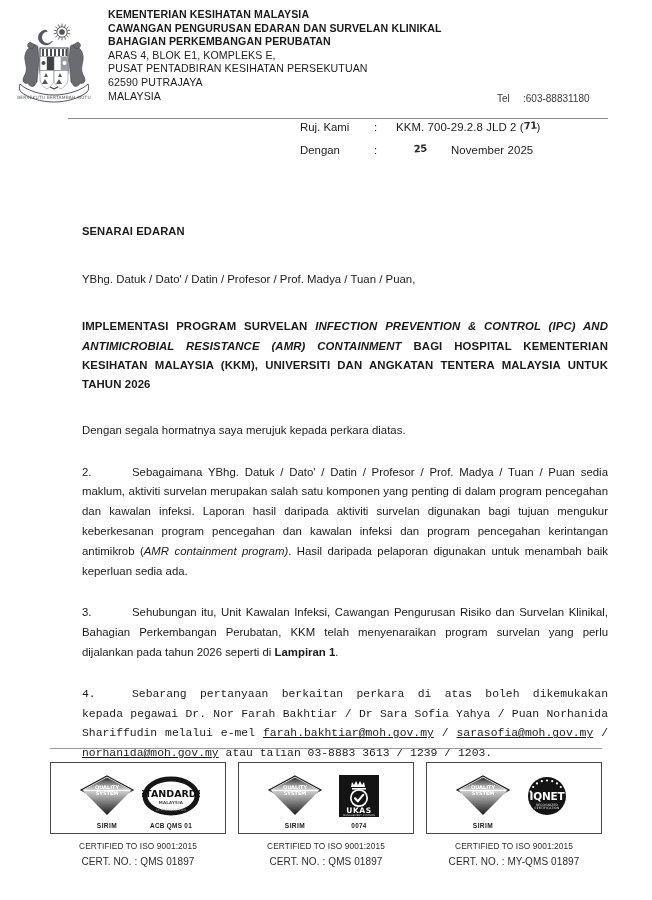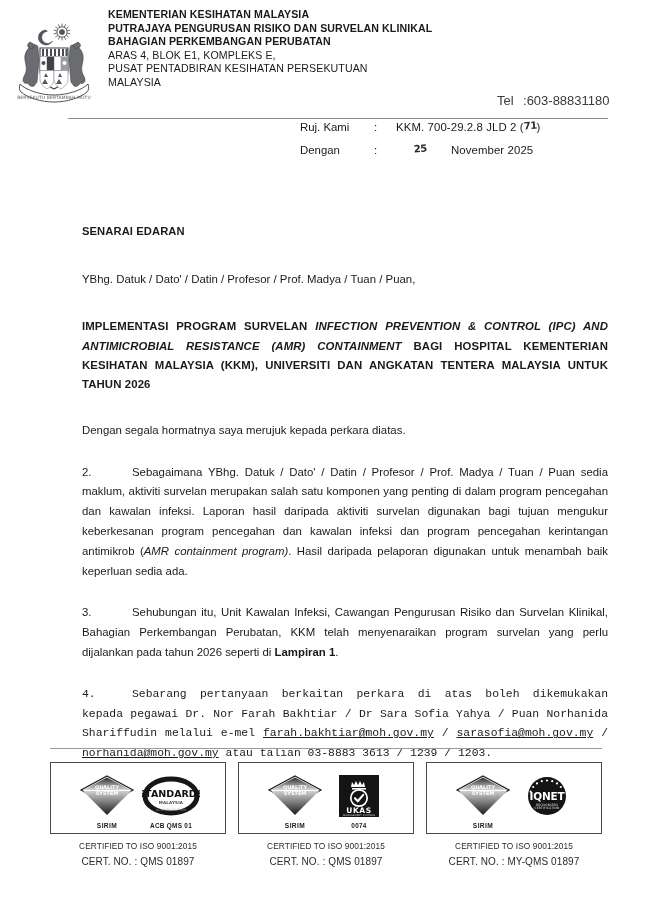--- a/index.html
+++ b/index.html
@@ -40,21 +40,21 @@
     line-height: 13.6px;
     letter-spacing: 0.1px;
     white-space: nowrap;
   }
   .org-line.bold { font-weight: bold; }
 
   .tel-row {
     position: absolute;
     left: 497px;
     top: 93px;
-    font-size: 13px;
+    font-size: 10px;
     color: #3a3a3a;
     white-space: nowrap;
   }
   .tel-label { display: inline-block; width: 26px; }
 
   .hr-top {
     position: absolute;
     left: 68px; top: 118px;
     width: 540px; height: 0;
     border-top: 1.1px solid #8d8d8d;
@@ -260,24 +260,25 @@
         </g>
 
         <path d="M12 72 c6 6 20 11 34 11 c14 0 28 -5 34 -11 c1 3 1 6 -1 8
                  c-7 6 -20 10 -33 10 c-13 0 -26 -4 -33 -10 c-2 -2 -2 -5 -1 -8 z" fill="#ffffff" stroke="#3d3f44" stroke-width="0.9"></path>
         <text x="46" y="87" font-family="DejaVu Sans, sans-serif" font-size="4.4" fill="#55575c" text-anchor="middle" letter-spacing="0.2">BERSEKUTU BERTAMBAH MUTU</text>
       </svg>
     </div>
 
     <div class="org-block">
       <div class="org-line bold">KEMENTERIAN KESIHATAN MALAYSIA</div>
-      <div class="org-line bold">PUTRAJAYA PENGURUSAN RISIKO DAN SURVELAN KLINIKAL</div>
+      <div class="org-line bold">CAWANGAN PENGURUSAN EDARAN DAN SURVELAN KLINIKAL</div>
       <div class="org-line bold">BAHAGIAN PERKEMBANGAN PERUBATAN</div>
       <div class="org-line">ARAS 4, BLOK E1, KOMPLEKS E,</div>
       <div class="org-line">PUSAT PENTADBIRAN KESIHATAN  PERSEKUTUAN</div>
+      <div class="org-line">62590 PUTRAJAYA</div>
       <div class="org-line">MALAYSIA</div>
     </div>
   </div>
 
   <div class="tel-row">
     <span class="tel-label">Tel</span><span>:</span><span>603-88831180</span>
   </div>
 
   <div class="hr-top"></div>
 

